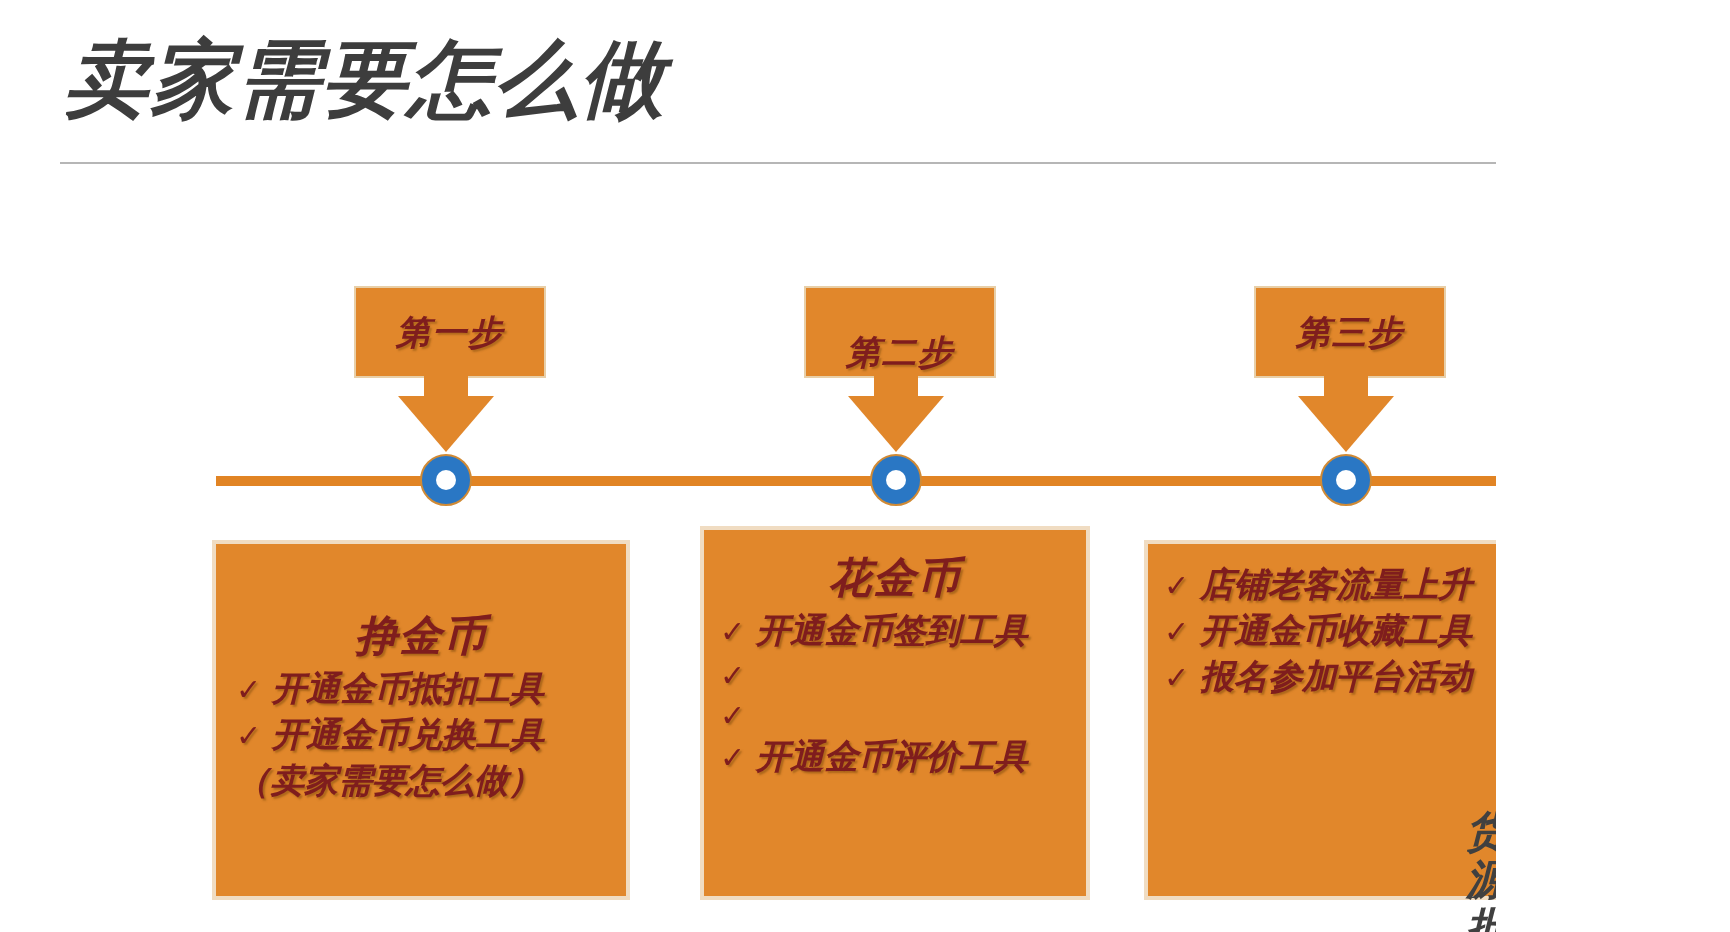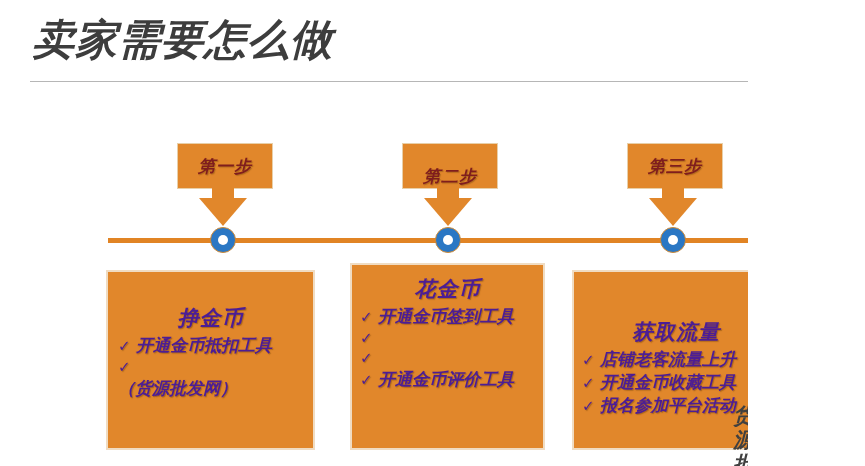--- a/index.html
+++ b/index.html
@@ -112,21 +112,21 @@
     height: 12px;
     background: #e1872b;
   }
 
   
   .card {
     position: absolute;
     background: #e1872b;
     border: 2px solid #f0dcc2;
     box-sizing: border-box;
-    color: #4c1d95;
+    color: #7f1d1d;
     padding: 10px 8px 8px 8px;
     display: flex;
     flex-direction: column;
   }
   .card-title {
     text-align: center;
     font-size: 21px;
     font-weight: bold;
     letter-spacing: 1px;
     text-shadow: 1px 1px 1px rgba(120,70,10,.5);
@@ -225,23 +225,24 @@
 
   <div class="card" id="card-1">
     <div class="card-title">挣金币</div>
     <ul class="card-list">
       <li>
         <span class="tick">✓</span>
         <span>开通金币抵扣工具</span>
       </li>
       <li>
         <span class="tick">✓</span>
+        <span>开通金币兑换工具</span>
       </li>
     </ul>
-    <div class="card-note">（货源批发网）</div>
+    <div class="card-note">（卖家需要怎么做）</div>
   </div>
 
   <div class="card" id="card-2">
     <div class="card-title">花金币</div>
     <ul class="card-list">
       <li>
         <span class="tick">✓</span>
         <span>开通金币签到工具</span>
       </li>
       <li>
@@ -251,21 +252,20 @@
         <span class="tick">✓</span>
       </li>
       <li>
         <span class="tick">✓</span>
         <span>开通金币评价工具</span>
       </li>
     </ul>
   </div>
 
   <div class="card" id="card-3">
-    <div class="card-title">获取流量</div>
     <ul class="card-list">
       <li>
         <span class="tick">✓</span>
         <span>店铺老客流量上升</span>
       </li>
       <li>
         <span class="tick">✓</span>
         <span>开通金币收藏工具</span>
       </li>
       <li>

